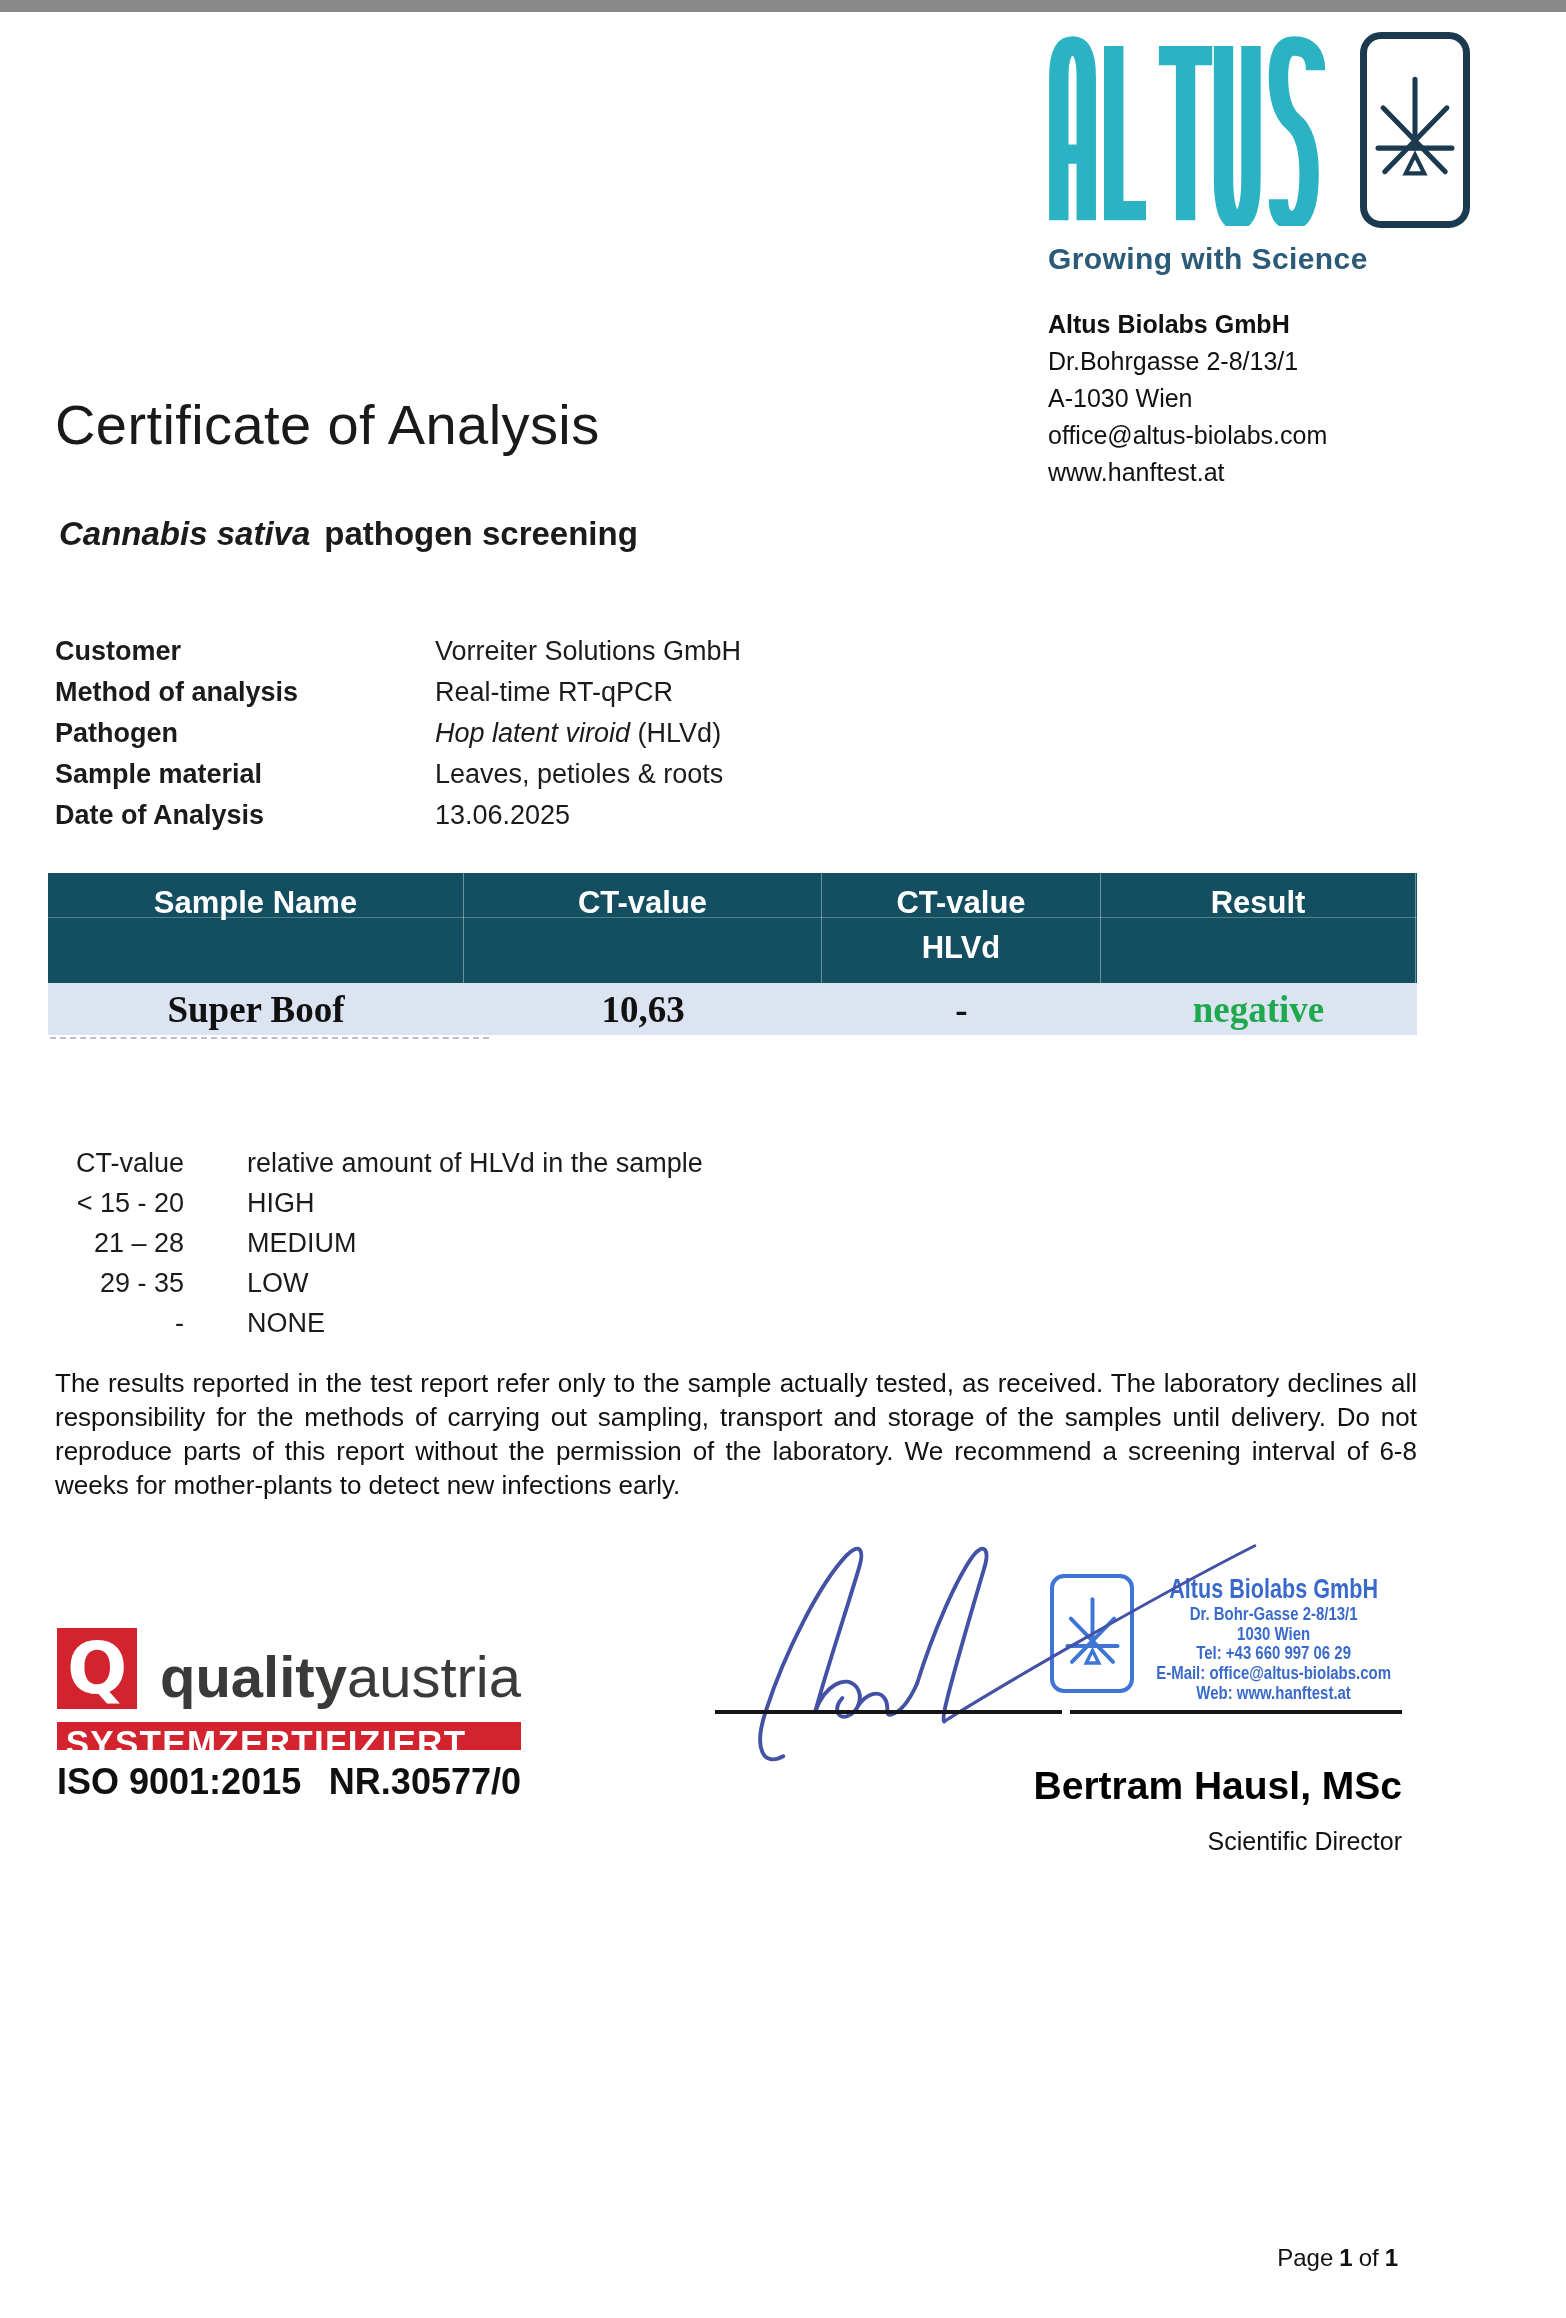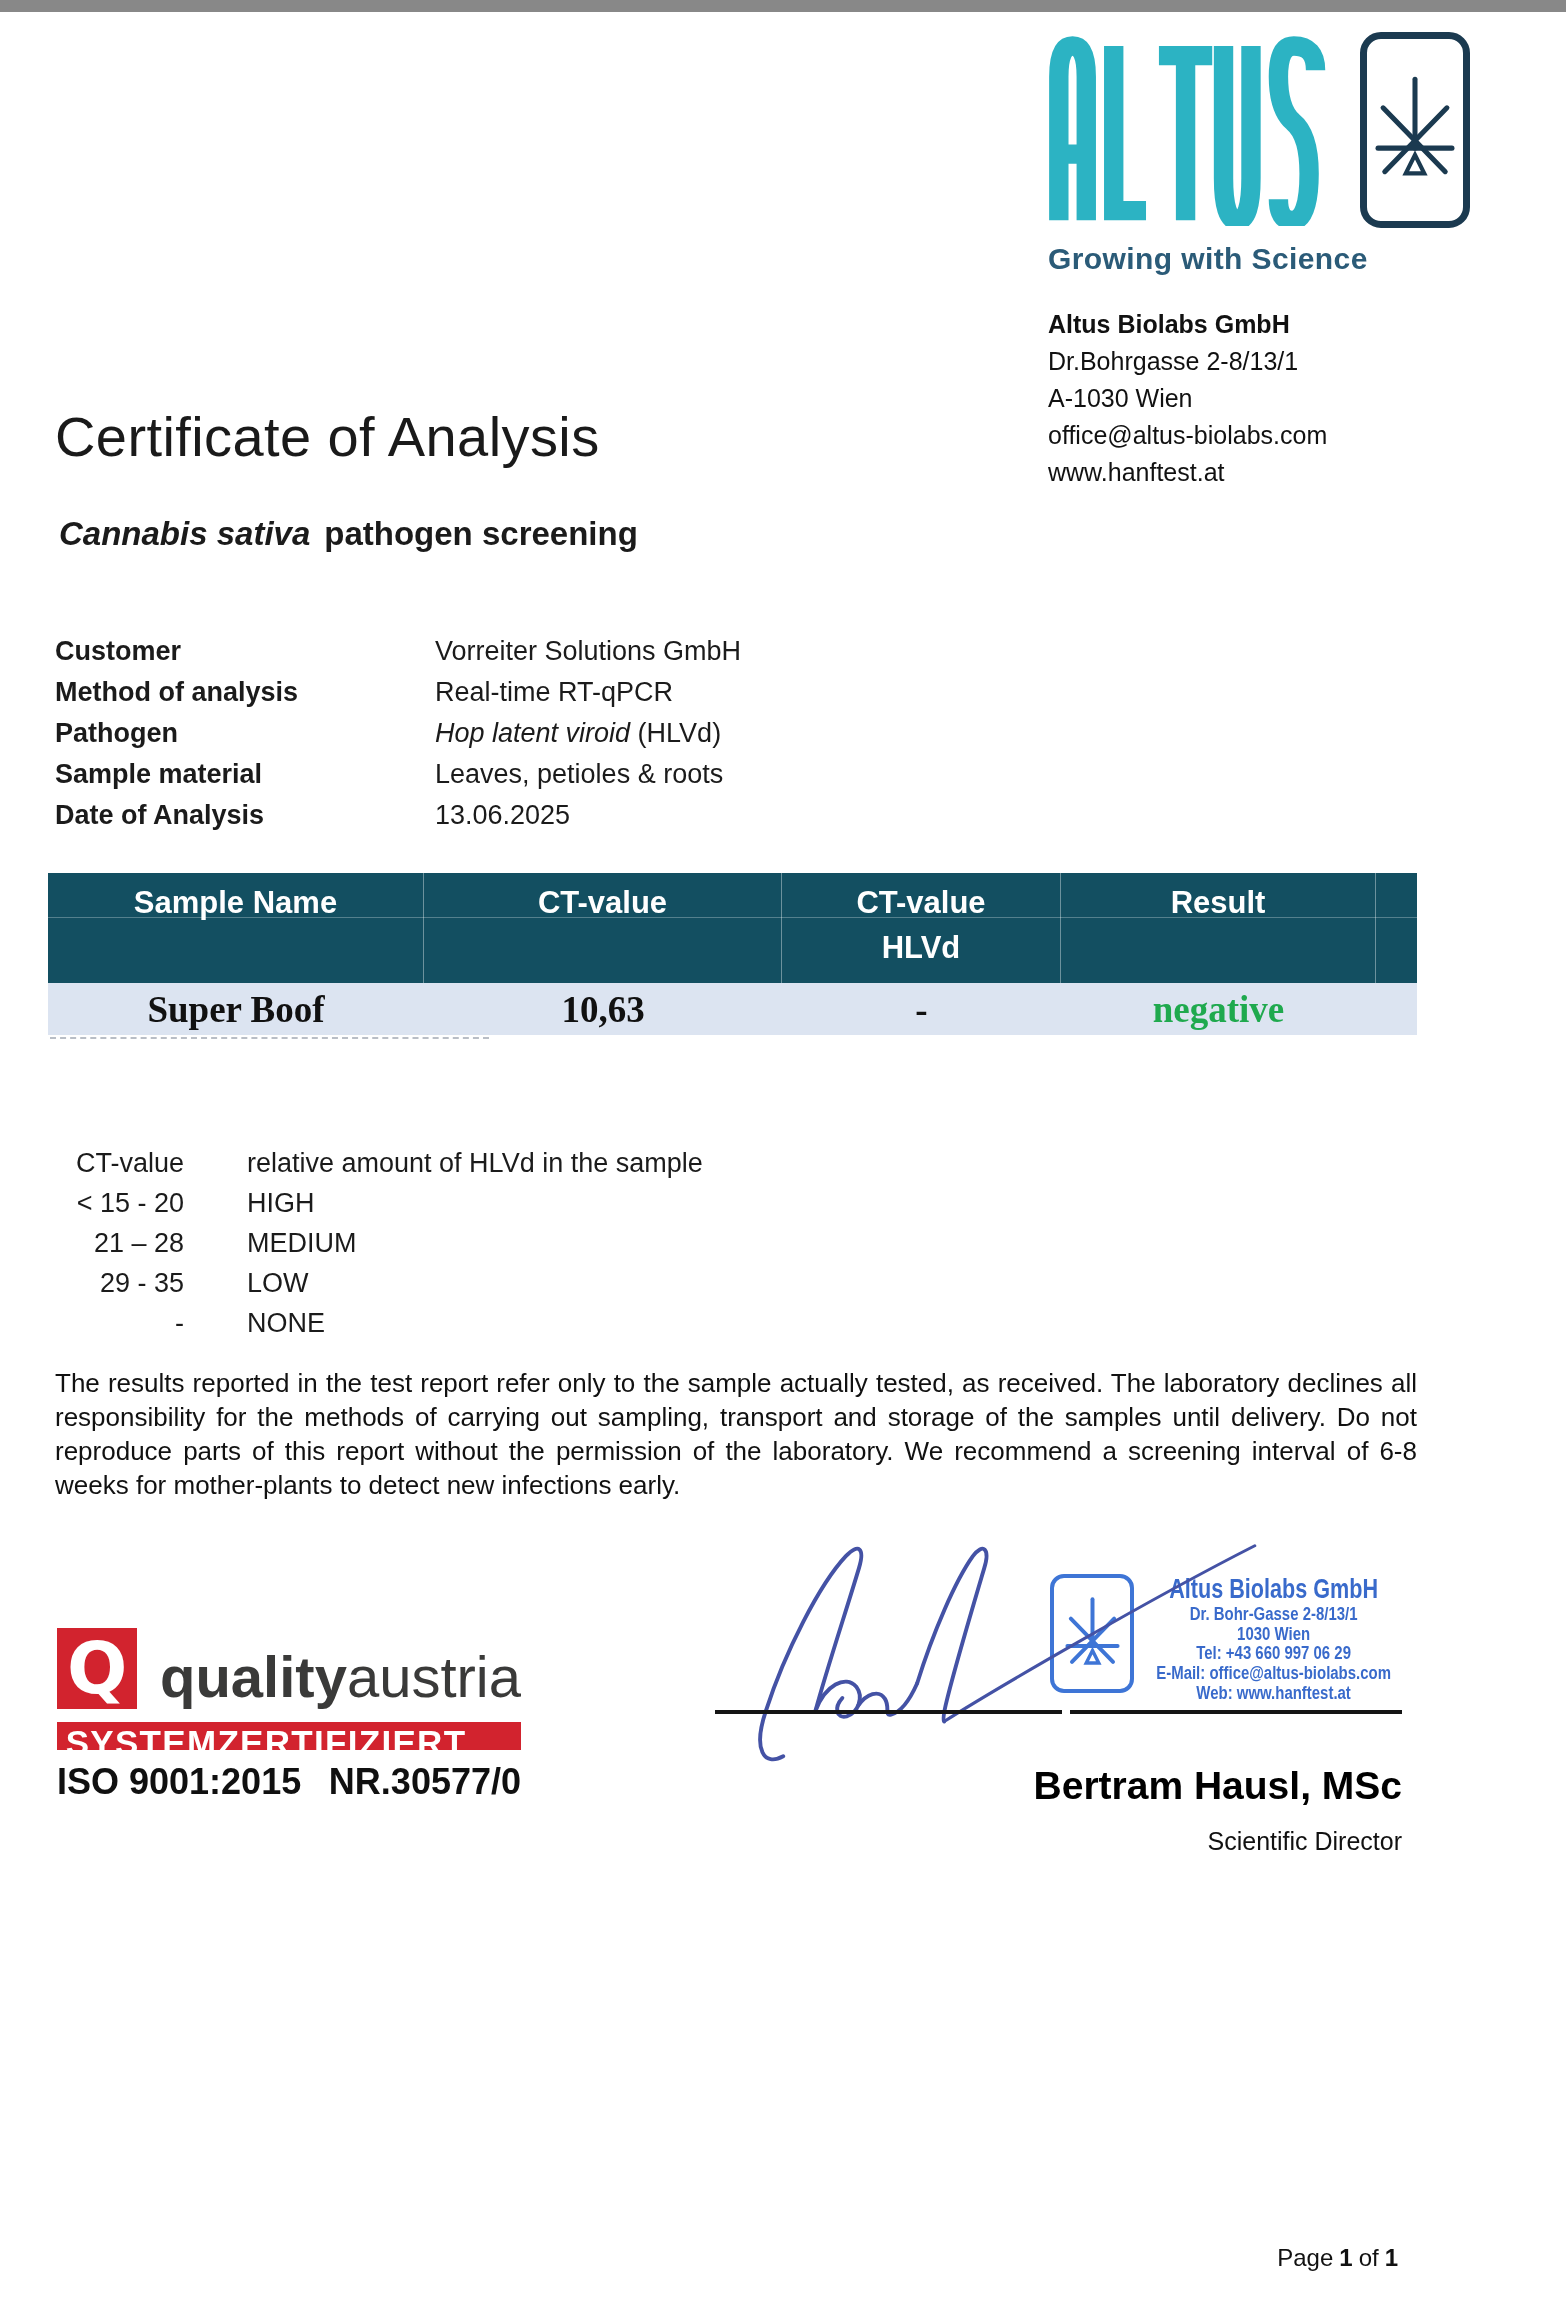--- a/index.html
+++ b/index.html
@@ -12,38 +12,38 @@
   .logo-wrap{position:absolute;left:1048px;top:17.4px;}
   .altus-svg{display:block;}
   .leaf-box{position:absolute;left:1360px;top:20px;width:110px;height:196px;
     border:7px solid #1b3a50;border-radius:21px;box-sizing:border-box;
     display:flex;align-items:center;justify-content:center;}
   .tagline{position:absolute;left:1048px;top:230px;font-size:30px;font-weight:bold;
     color:#2b5b78;letter-spacing:0.4px;}
   .address{position:absolute;left:1048px;top:294px;font-size:25px;line-height:37px;color:#111;}
   .address .co{font-weight:bold;}
   
-  .doc-title{position:absolute;left:55px;top:392px;font-size:56px;font-weight:normal;
+  .doc-title{position:absolute;left:55px;top:380px;font-size:56px;font-weight:normal;
     letter-spacing:0.4px;color:#1a1a1a;}
   .doc-subtitle{position:absolute;left:59px;top:503px;font-size:33px;font-weight:bold;}
   .doc-subtitle .species{font-style:italic;margin-right:14px;}
   
   .info{position:absolute;left:55px;top:619px;font-size:27px;}
   .info-row{height:41px;display:flex;align-items:center;}
   .info-label{width:380px;font-weight:bold;}
   .info-value .ital{font-style:italic;}
   
   .rtable{position:absolute;left:48px;top:861px;width:1369px;}
   .rt-head{display:flex;background:#134f61;color:#ffffff;height:110px;position:relative;}
   .rt-hcell{box-sizing:border-box;text-align:center;font-weight:bold;font-size:31px;
     line-height:45px;padding-top:7px;border-right:0.9px solid rgba(255,255,255,0.38);}
   .rt-hcell:last-child{border-right:0.9px solid rgba(255,255,255,0.25);}
   .rt-hline{position:absolute;left:0;top:44px;width:100%;height:0.9px;
     background:rgba(255,255,255,0.28);}
-  .c1{width:376px;} .c2{width:358px;} .c3{width:279px;} .c4{width:315px;}
+  .c1{width:416px;} .c2{width:358px;} .c3{width:279px;} .c4{width:315px;}
   .rt-row{display:flex;background:#dce4f1;height:52px;font-family:Liberation Serif, serif;}
   .rt-cell{box-sizing:border-box;display:flex;align-items:center;justify-content:center;
     font-size:37px;font-weight:bold;color:#111;}
   .rt-cell.result{color:#1fa94e;}
   .rt-dash{position:absolute;left:1.7px;top:164px;width:439px;
     border-top:2.6px dashed #b9bec6;}
   
   .legend{position:absolute;left:55px;top:1131px;font-size:27px;}
   .lg-row{height:40px;display:flex;align-items:center;}
   .lg-range{width:129px;text-align:right;}

